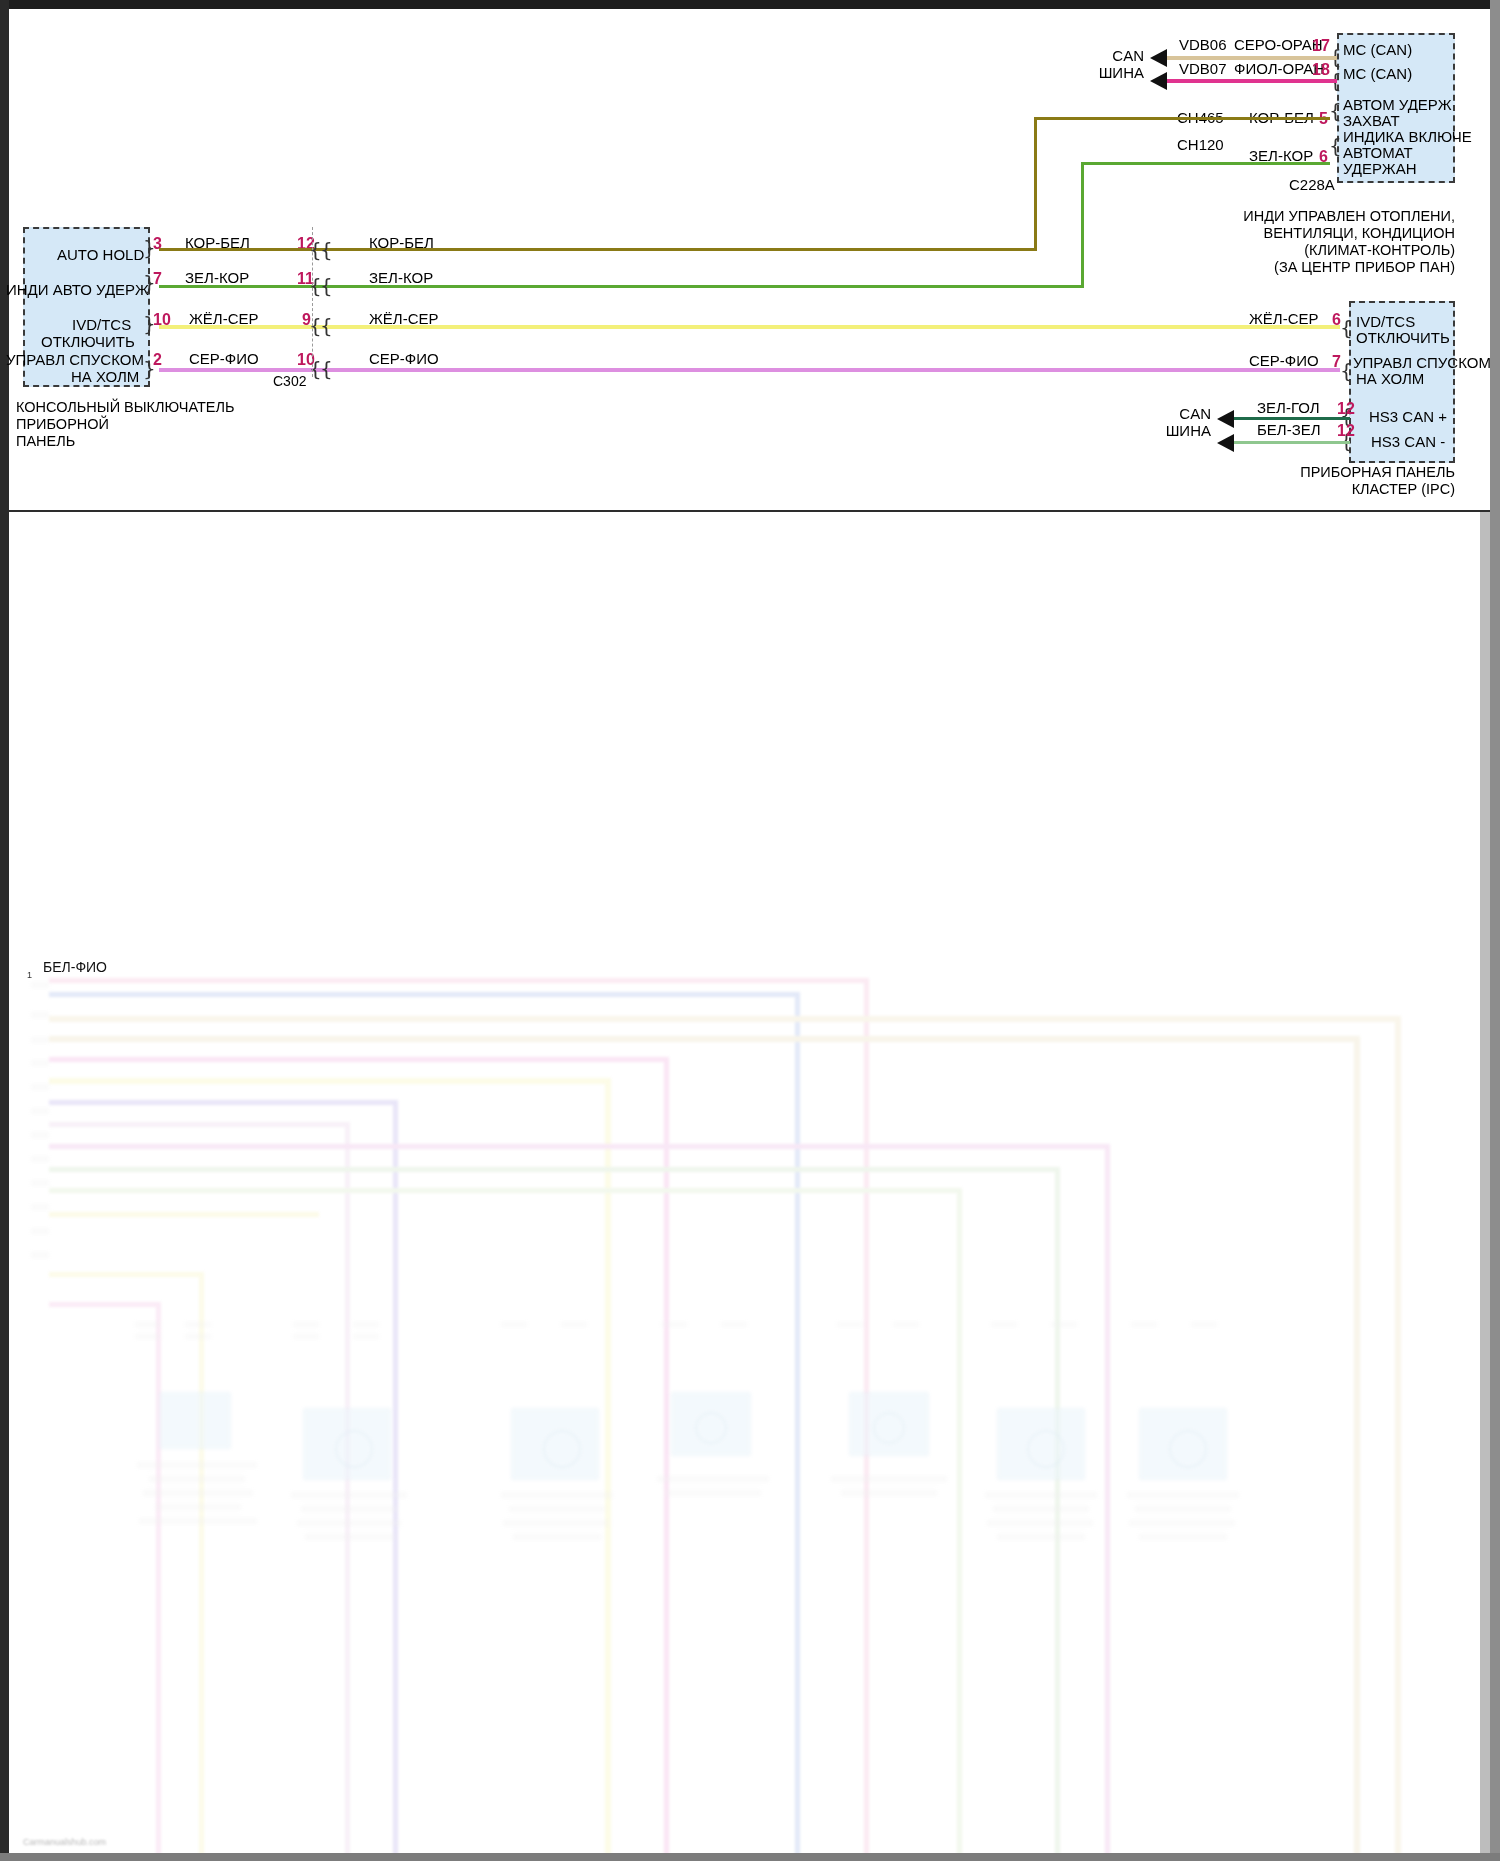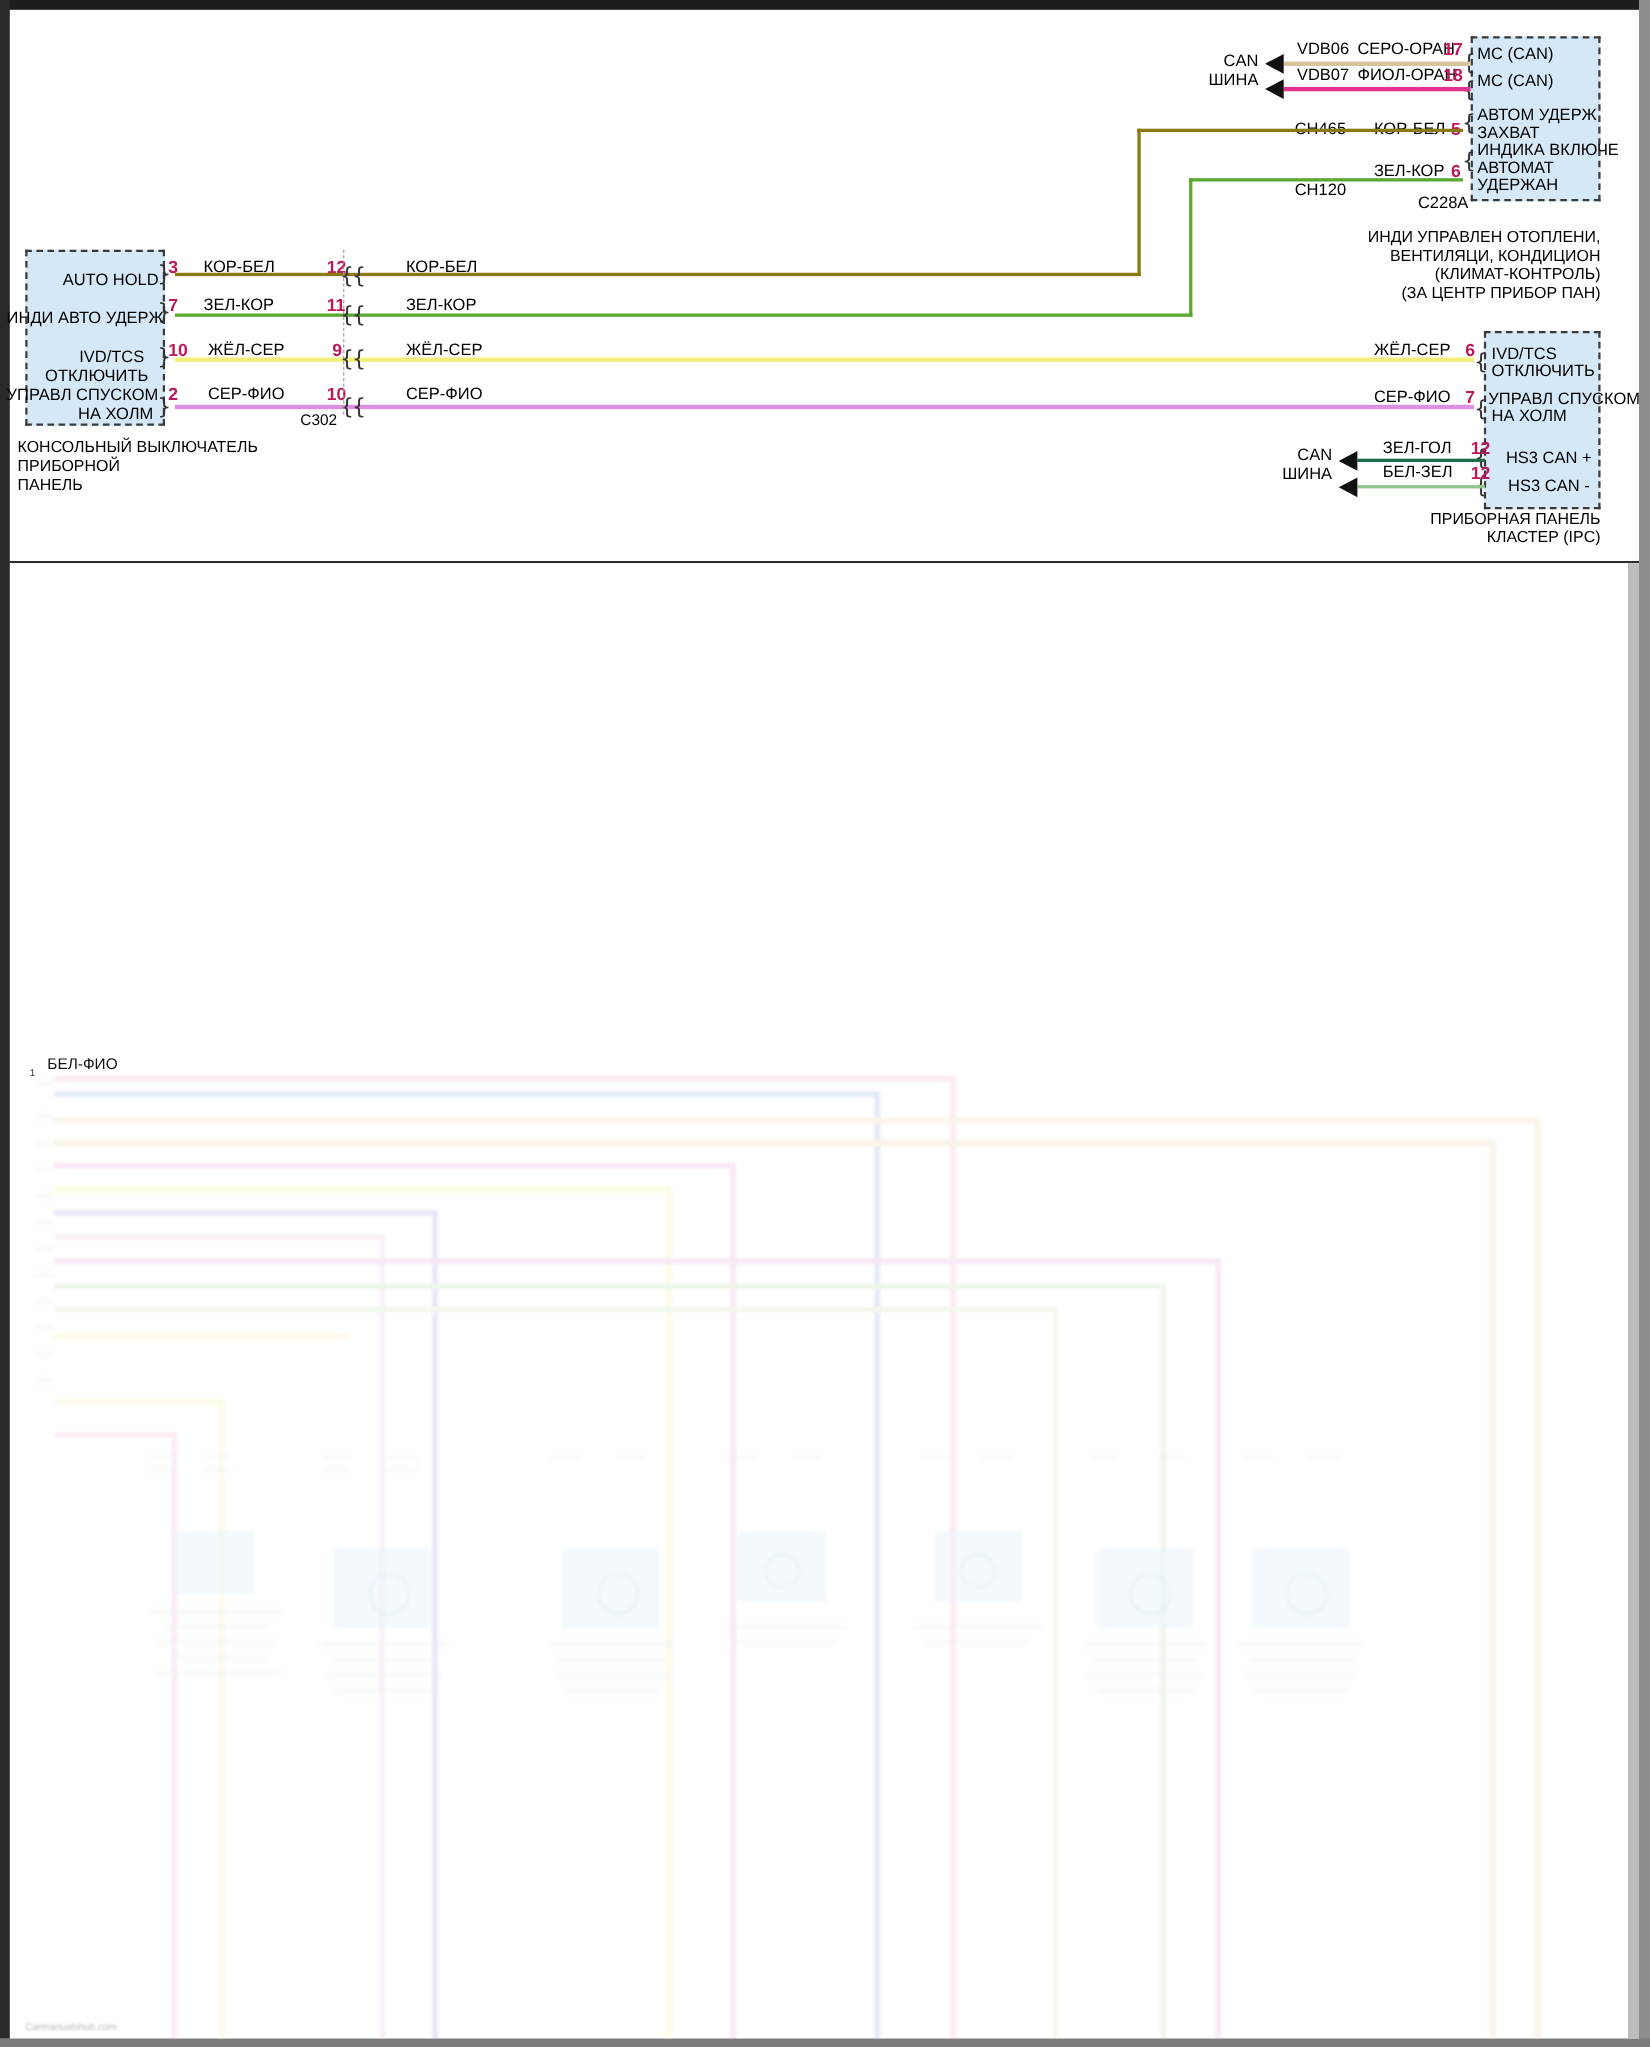--- a/index.html
+++ b/index.html
@@ -103,21 +103,21 @@
 
     <div class="canlab" style="left:1055px;top:38px;width:80px;">
       <div>CAN</div>
       <div>ШИНА</div>
     </div>
 
     <span class="lbl" style="left:1168px;top:101px;">CH465</span>
     <span class="lbl" style="left:1240px;top:101px;">КОР-БЕЛ</span>
     <span class="pin" style="left:1310px;top:101px;">5</span>
 
-    <span class="lbl" style="left:1168px;top:156px;text-align:right;">CH120</span>
+    <span class="lbl" style="left:1168px;top:128px;text-align:right;">CH120</span>
     <span class="lbl" style="left:1240px;top:139px;">ЗЕЛ-КОР</span>
     <span class="pin" style="left:1310px;top:139px;">6</span>
 
     <span class="lbl" style="left:1280px;top:168px;">C228A</span>
 
     <div class="cap r" style="left:1140px;top:199px;width:306px;">
       <div>ИНДИ УПРАВЛЕН ОТОПЛЕНИ,</div>
       <div>ВЕНТИЛЯЦИ, КОНДИЦИОН</div>
       <div>(КЛИМАТ-КОНТРОЛЬ)</div>
       <div>(ЗА ЦЕНТР ПРИБОР ПАН)</div>

